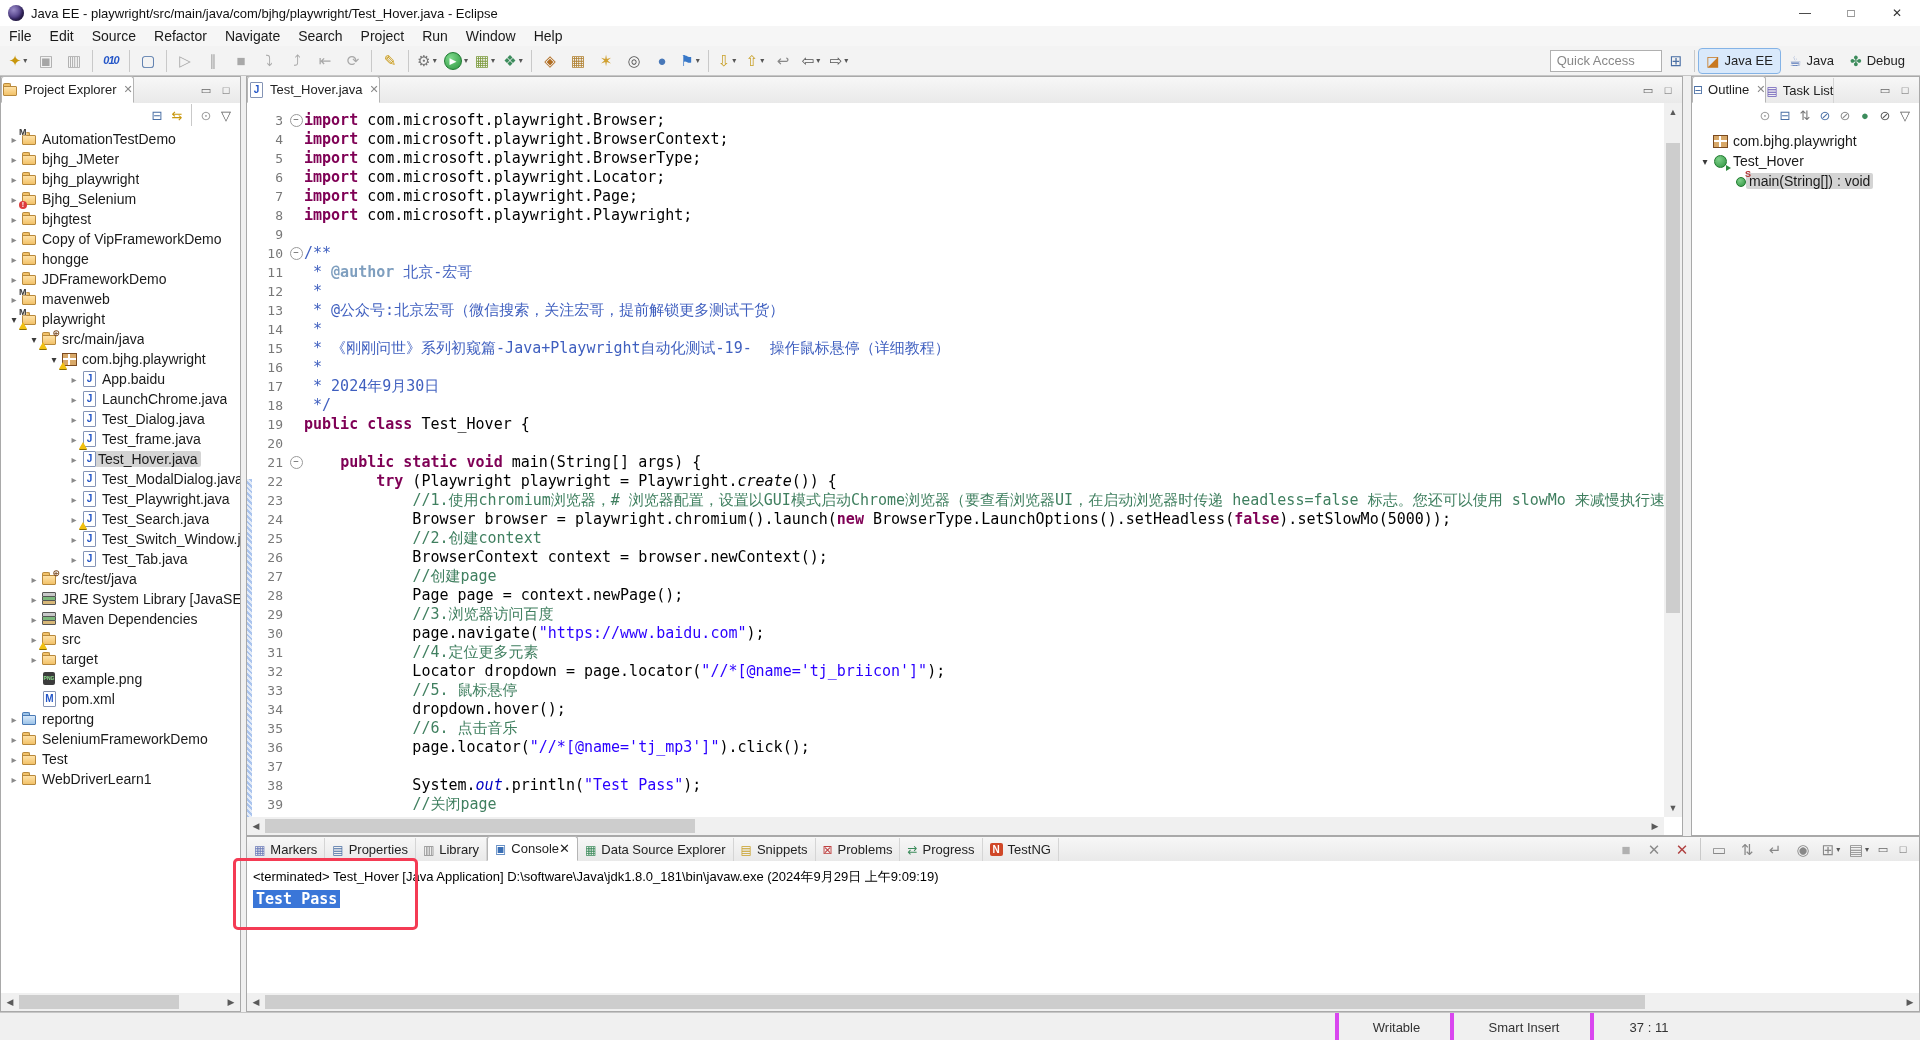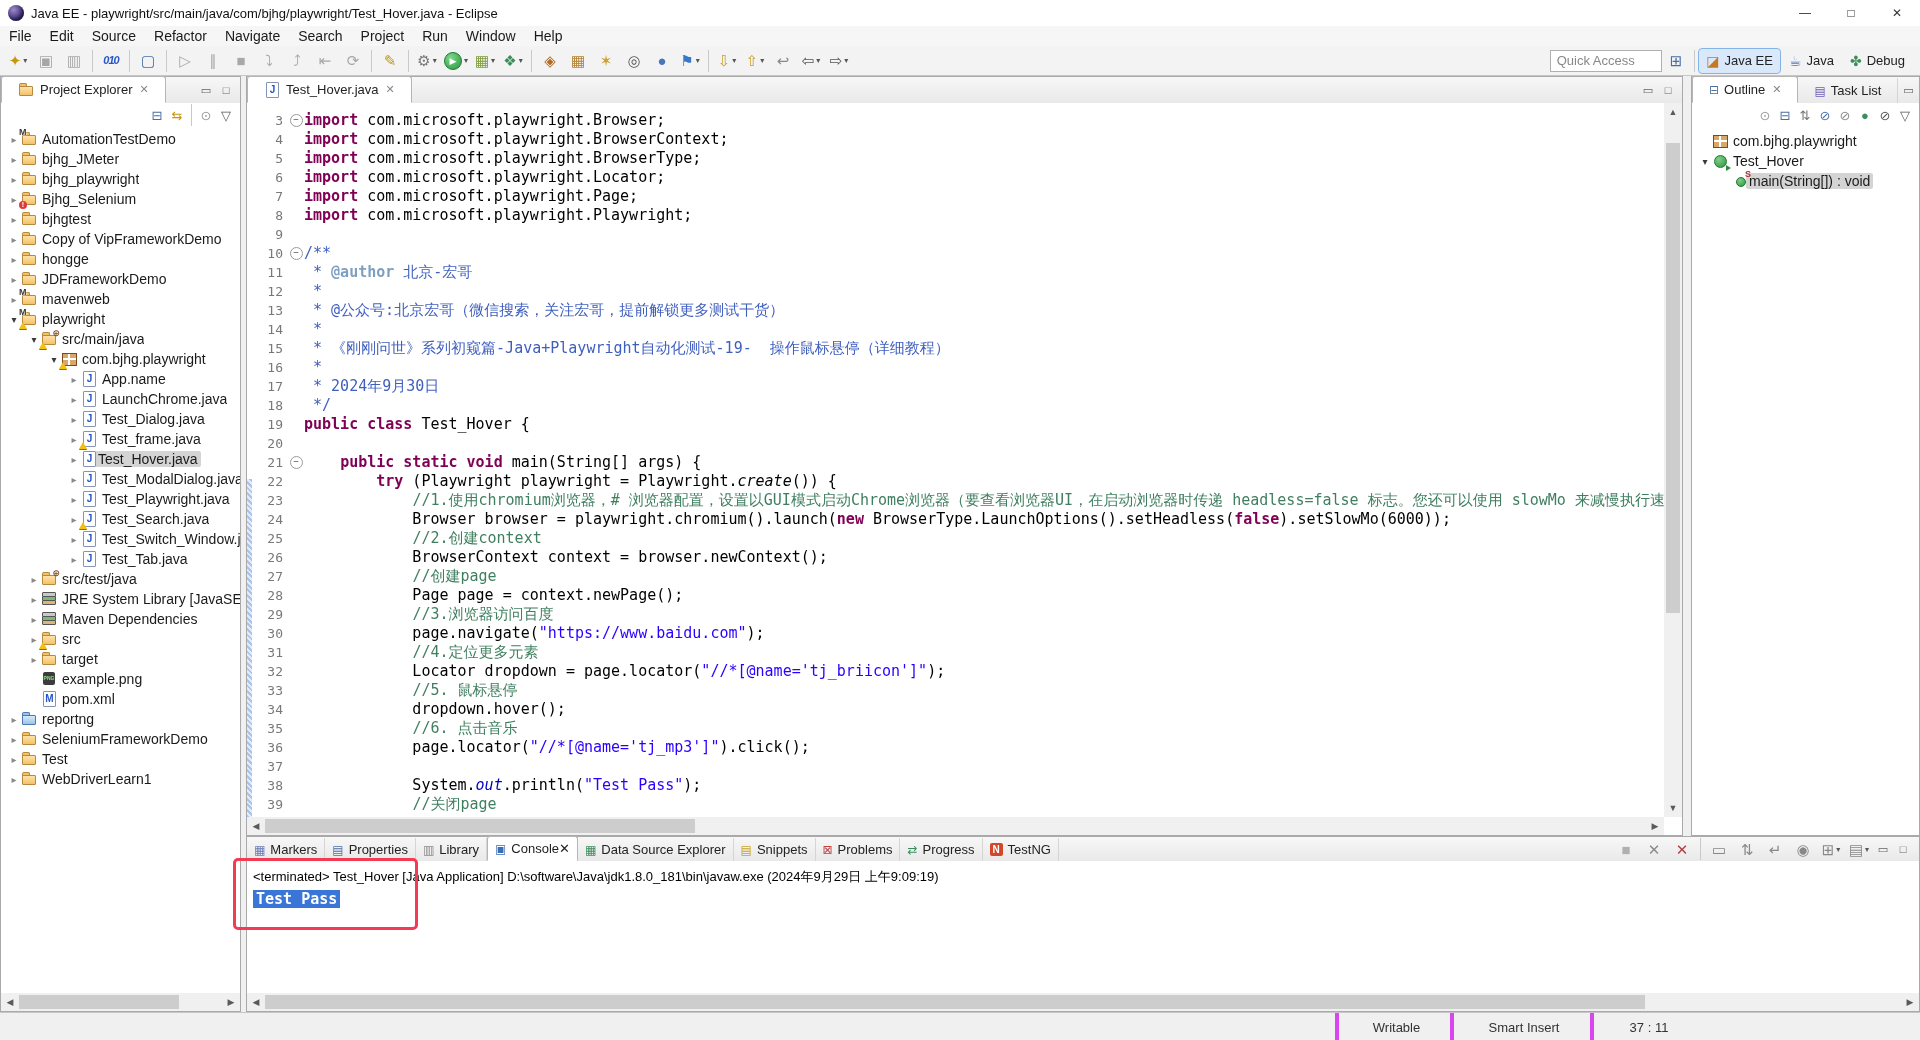--- a/index.html
+++ b/index.html
@@ -37,21 +37,21 @@
     font-size:13px;color:#222;margin-right:2px;}
   .persp .pglyph{margin-right:5px;font-size:14px}
   .persp.active{background:#d9e9fb;outline:1px solid #84b3e6}
 
   
   .workbench{position:absolute;left:0;top:76px;width:1920px;height:936px;}
   .panel{position:absolute;background:#ffffff;border:1px solid #a9a9a9;box-sizing:border-box;}
   .tabrow{position:absolute;left:0;top:0;right:0;height:26px;
     background:linear-gradient(#f7f7f7,#e9e9e9);border-bottom:1px solid #c2c2c2;
     display:flex;align-items:flex-end;}
-  .vtab{height:25px;display:flex;align-items:center;padding:0 16px;font-size:13px;color:#222;
+  .vtab{height:25px;display:flex;align-items:center;padding:0 0;font-size:13px;color:#222;
     border-right:1px solid #d5d5d5;white-space:nowrap;}
   .vtab.active{background:#fff;border:1px solid #b5b5b5;border-bottom:1px solid #fff;
     border-radius:3px 3px 0 0;}
   .vtab .tclose{margin-left:7px;color:#888;font-size:11px}
   .vtab .ticon{margin-right:5px}
   .minmax{margin-left:auto;display:flex;align-items:center;height:100%;padding-right:4px;}
   .mmbtn{width:20px;text-align:center;color:#666;font-size:11px}
   .viewbar{position:absolute;left:0;top:26px;right:0;height:24px;background:#fff;
     display:flex;align-items:center;justify-content:flex-end;padding-right:4px;}
   .vibtn{width:20px;height:20px;display:flex;align-items:center;justify-content:center;
@@ -424,21 +424,21 @@
               <span class="pkgbox"></span>
               <span class="dwarn"></span>
             </span>
             <span class="tlabel">com.bjhg.playwright</span>
           </div>
           <div class="trow" style="padding-left: 66px;">
             <span class="tarrow">▸</span>
             <span class="ic">
               <span class="jpage">J</span>
             </span>
-            <span class="tlabel">App.name</span>
+            <span class="tlabel">App.baidu</span>
           </div>
           <div class="trow" style="padding-left: 66px;">
             <span class="tarrow">▸</span>
             <span class="ic">
               <span class="jpage">J</span>
             </span>
             <span class="tlabel">LaunchChrome.java</span>
           </div>
           <div class="trow" style="padding-left: 66px;">
             <span class="tarrow">▸</span>
@@ -717,21 +717,21 @@
             <span class="codewrap"><span class="p">        </span><span class="k">try</span><span class="p"> (Playwright playwright = Playwright.</span><span class="m">create</span><span class="p">()) {</span></span>
           </div>
           <div class="crow">
             <span class="lnum">23</span>
             <span class="fold"></span>
             <span class="codewrap"><span class="p">            </span><span class="c">//1.使用chromium浏览器，# 浏览器配置，设置以GUI模式启动Chrome浏览器（要查看浏览器UI，在启动浏览器时传递 headless=false 标志。您还可以使用 slowMo 来减慢执行速度。</span></span>
           </div>
           <div class="crow">
             <span class="lnum">24</span>
             <span class="fold"></span>
-            <span class="codewrap"><span class="p">            Browser browser = playwright.chromium().launch(</span><span class="k">new</span><span class="p"> BrowserType.LaunchOptions().setHeadless(</span><span class="k">false</span><span class="p">).setSlowMo(6000));</span></span>
+            <span class="codewrap"><span class="p">            Browser browser = playwright.chromium().launch(</span><span class="k">new</span><span class="p"> BrowserType.LaunchOptions().setHeadless(</span><span class="k">false</span><span class="p">).setSlowMo(5000));</span></span>
           </div>
           <div class="crow">
             <span class="lnum">25</span>
             <span class="fold"></span>
             <span class="codewrap"><span class="p">            </span><span class="c">//2.创建context</span></span>
           </div>
           <div class="crow">
             <span class="lnum">26</span>
             <span class="fold"></span>
             <span class="codewrap"><span class="p">            BrowserContext context = browser.newContext();</span></span>

